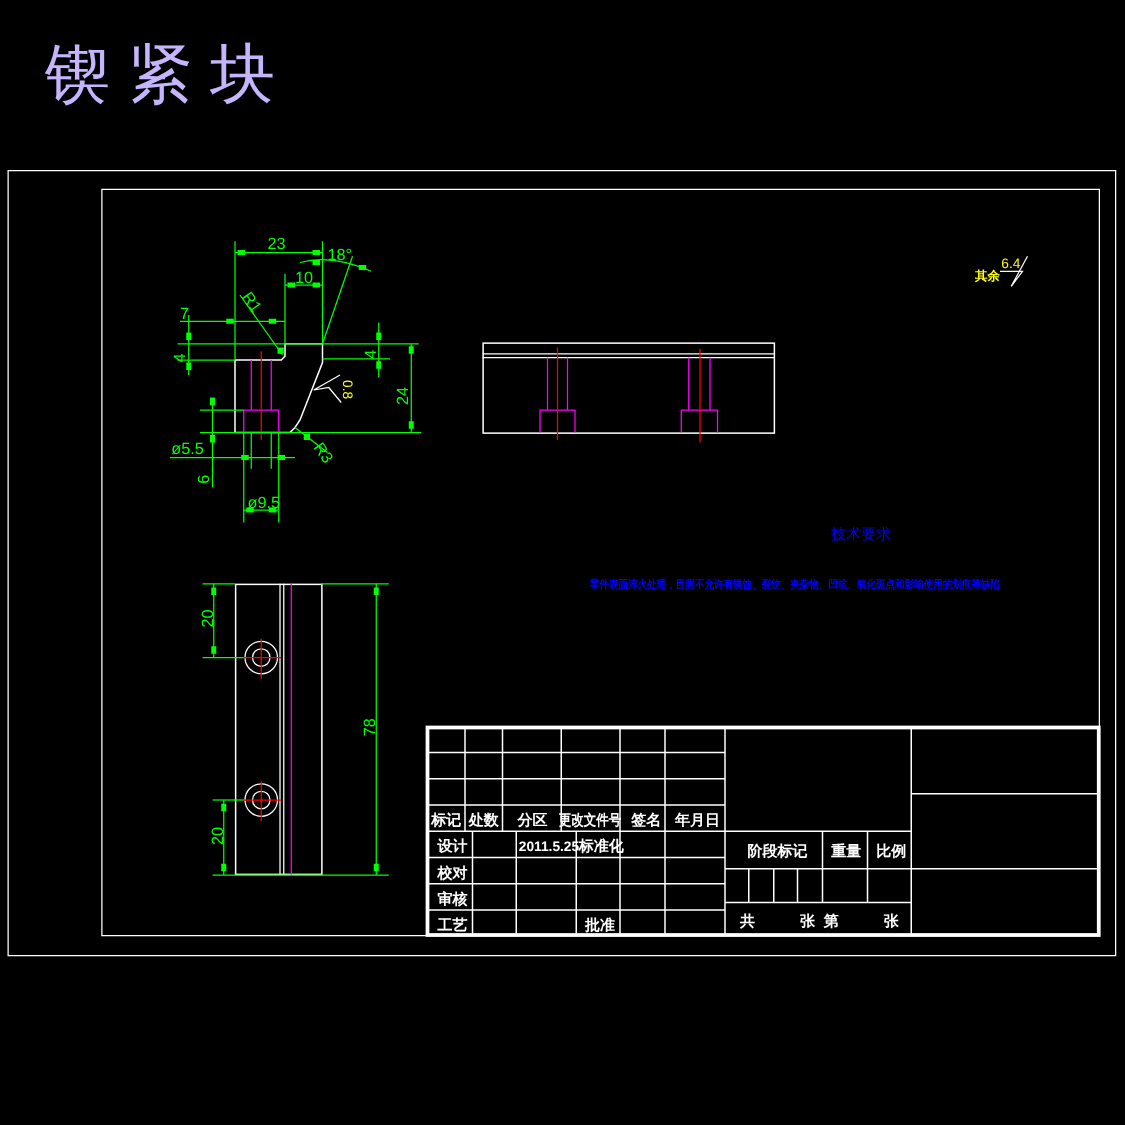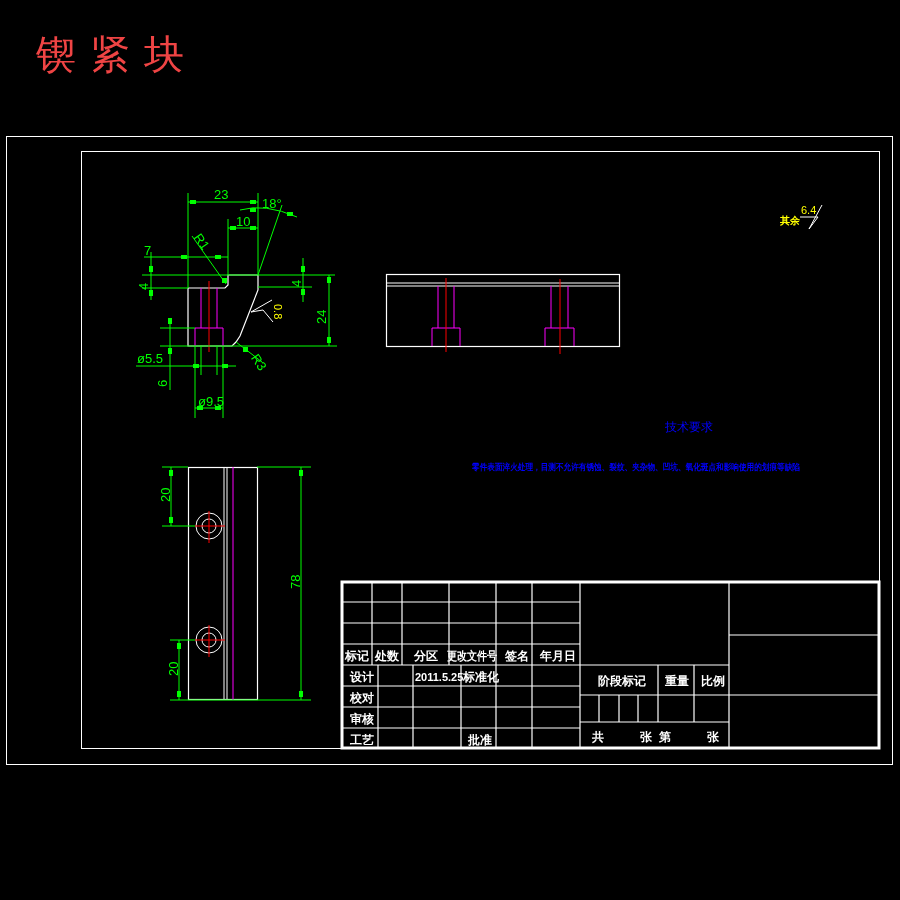--- a/index.html
+++ b/index.html
@@ -1,18 +1,18 @@
 <!DOCTYPE html>
 <html><head>
 <meta charset="utf-8">
 <style>
   html, body { margin: 0; padding: 0; background: #000; }
   body { width: 900px; height: 900px; position: relative; overflow: hidden; font-family: "DejaVu Sans", sans-serif; }
   svg { position: absolute; left: 0; top: 0; }
-  .drawing-title { position: absolute; left: 36px; top: 34px; font-family: "DejaVu Serif", serif; font-size: 40px; color: #ef4444; letter-spacing: 14px; line-height: 1; }
+  .drawing-title { position: absolute; left: 36px; top: 34px; font-family: "DejaVu Serif", serif; font-size: 52px; color: #c4b5fd; letter-spacing: 14px; line-height: 1; }
   .dim { fill: #00ff00; font-family: "Liberation Sans", sans-serif; font-size: 13px; }
   .tb { fill: #ffffff; font-family: "DejaVu Sans", sans-serif; font-size: 12px; font-weight: bold; }
   .tb-small { fill: #ffffff; font-family: "Liberation Sans", sans-serif; font-size: 11px; font-weight: bold; }
   .blue { fill: #0000ff; font-family: "DejaVu Sans", sans-serif; }
   .yellow { fill: #ffff00; font-family: "Liberation Sans", sans-serif; }
 </style>
 </head>
 <body>
 
 <div class="drawing-title">锲紧块</div>

